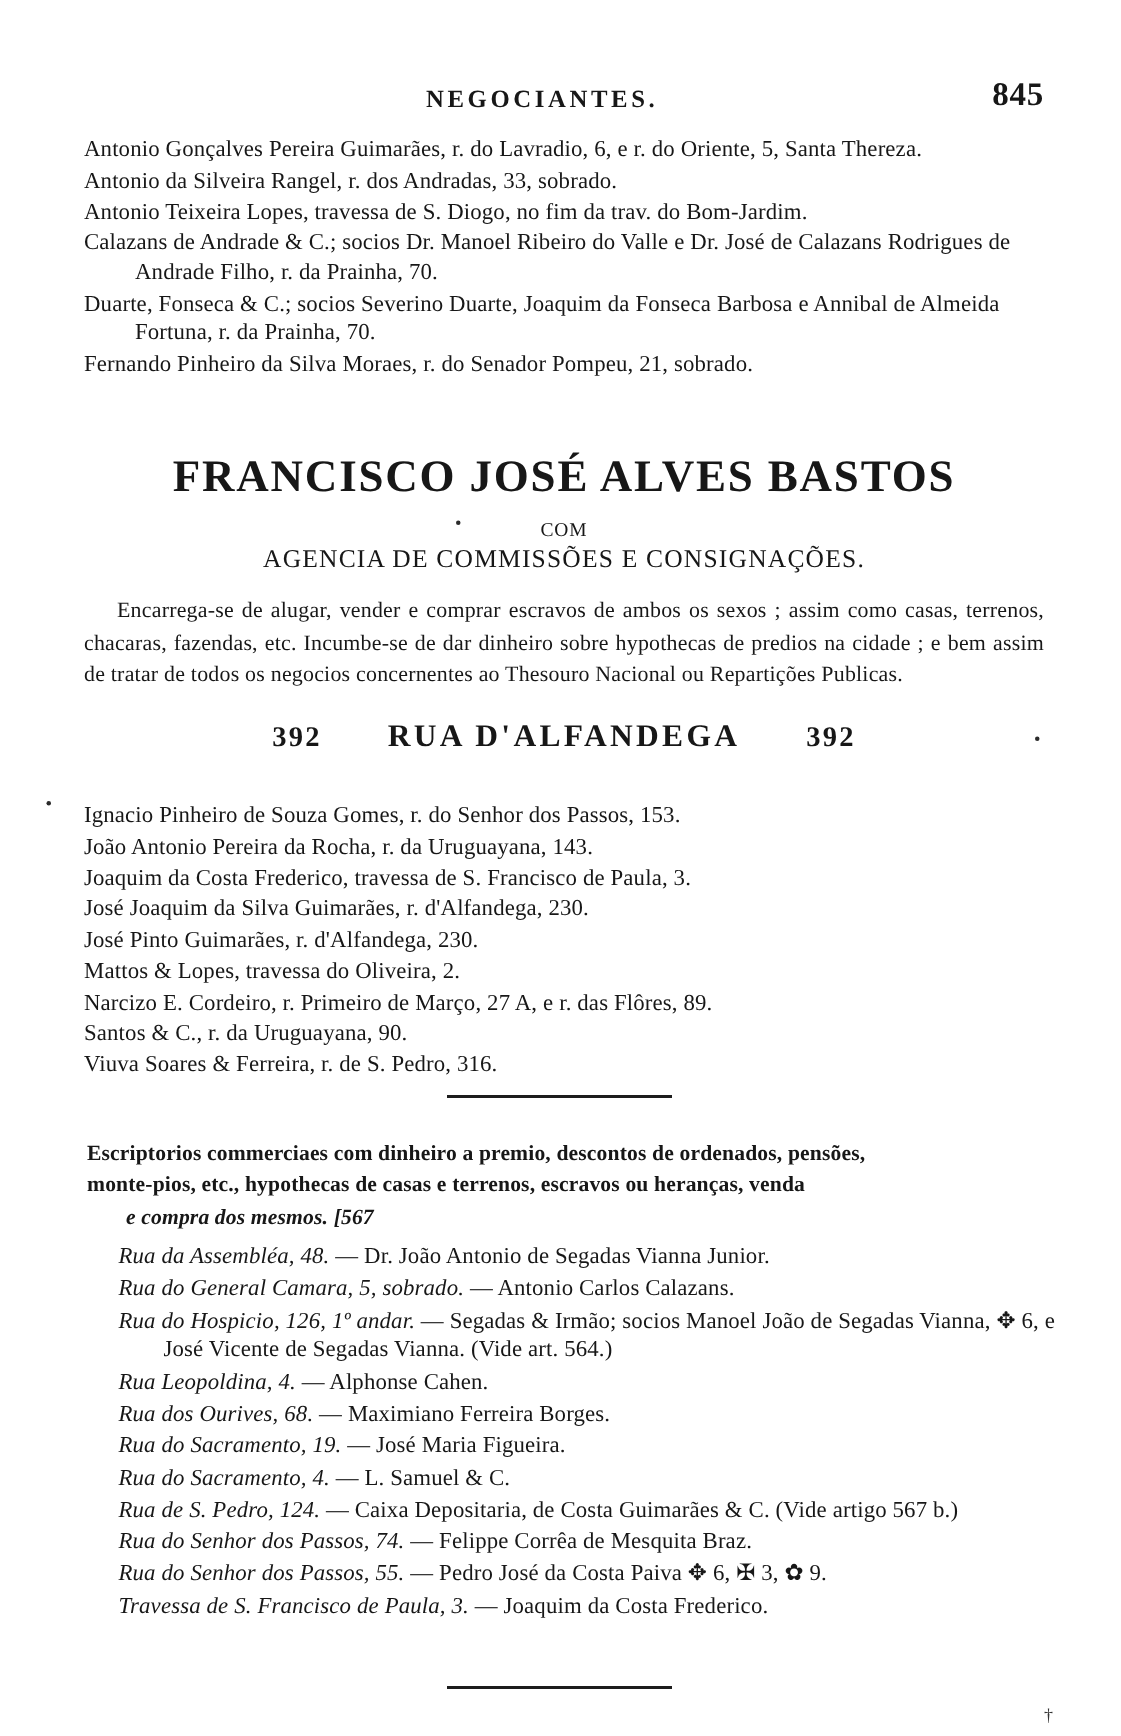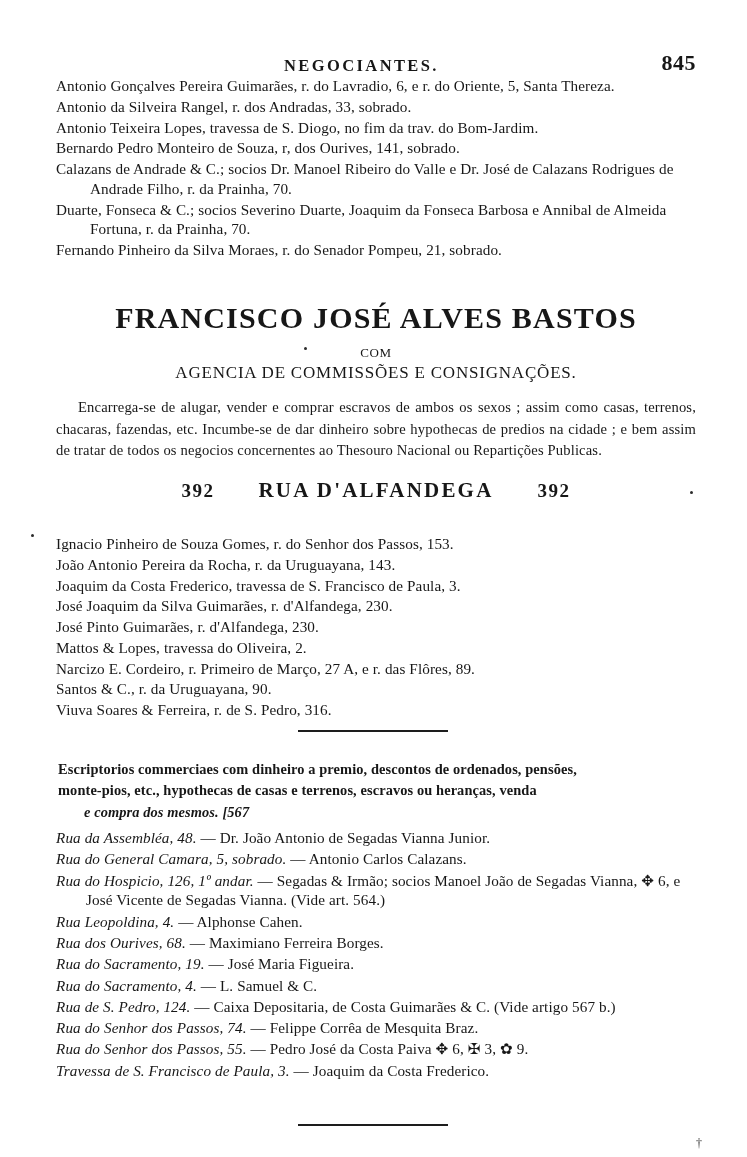--- a/index.html
+++ b/index.html
@@ -65,21 +65,21 @@
   }
   .entry.hang {
     padding-left: 34px;
     text-indent: -34px;
   }
   .entry.hang2 {
     padding-left: 28px;
     text-indent: -28px;
   }
 
-  .block-top { top: 76px; }
+  .block-top { top: 90px; }
 
   
   .ad {
     position: absolute;
     left: 56px;
     top: 301px;
     width: 640px;
     text-align: center;
   }
   .ad-name {
@@ -191,21 +191,20 @@
 
   <div class="header">
     <div class="header-title">NEGOCIANTES.</div>
     <div class="header-folio">845</div>
   </div>
 
   <div class="entries block-top">
     <p class="entry hang2">Antonio Gonçalves Pereira Guimarães, r. do Lavradio, 6, e r. do Oriente, 5, Santa Thereza.</p>
     <p class="entry">Antonio da Silveira Rangel, r. dos Andradas, 33, sobrado.</p>
     <p class="entry">Antonio Teixeira Lopes, travessa de S. Diogo, no fim da trav. do Bom-Jardim.</p>
-    <p class="entry">Bernardo Pedro Monteiro de Souza, r, dos Ourives, 141, sobrado.</p>
     <p class="entry hang">Calazans de Andrade &amp; C.; socios Dr. Manoel Ribeiro do Valle e Dr. José de Calazans Rodrigues de Andrade Filho, r. da Prainha, 70.</p>
     <p class="entry hang">Duarte, Fonseca &amp; C.; socios Severino Duarte, Joaquim da Fonseca Barbosa e Annibal de Almeida Fortuna, r. da Prainha, 70.</p>
     <p class="entry">Fernando Pinheiro da Silva Moraes, r. do Senador Pompeu, 21, sobrado.</p>
   </div>
 
   <span class="dot" style="left:304px; top:347px;"></span>
   <span class="dot" style="left:690px; top:491px;"></span>
   <span class="dot" style="left:31px; top:534px;"></span>
 
   <div class="ad">
@@ -233,21 +232,21 @@
   </div>
 
   <div class="rule" style="left:298px; top:730px; width:150px;"></div>
 
   <div class="notice" style="top:758px;">
     <p>Escriptorios commerciaes com dinheiro a premio, descontos de ordenados, pensões,</p>
     <p>monte-pios, etc., hypothecas de casas e terrenos, escravos ou heranças, venda</p>
     <p style="padding-left:26px; text-indent:0;font-style:italic;"><span>e compra dos mesmos.</span> <span>[567</span></p>
   </div>
 
-  <div class="streets" style="top:828px;">
+  <div class="streets" style="top:828px;margin-left:23px;">
     <p class="st"><i>Rua da Assembléa, 48.</i> <span>— </span><span>Dr. João Antonio de Segadas Vianna Junior.</span></p>
     <p class="st"><i>Rua do General Camara, 5, sobrado.</i> <span>— </span><span>Antonio Carlos Calazans.</span></p>
     <p class="st"><i>Rua do Hospicio, 126, 1º andar.</i> <span>— </span><span>Segadas &amp; Irmão; socios Manoel João de Segadas Vianna, ✥ 6, e José Vicente de Segadas Vianna. (Vide art. 564.)</span></p>
     <p class="st"><i>Rua Leopoldina, 4.</i> <span>— </span><span>Alphonse Cahen.</span></p>
     <p class="st"><i>Rua dos Ourives, 68.</i> <span>— </span><span>Maximiano Ferreira Borges.</span></p>
     <p class="st"><i>Rua do Sacramento, 19.</i> <span>— </span><span>José Maria Figueira.</span></p>
     <p class="st"><i>Rua do Sacramento, 4.</i> <span>— </span><span>L. Samuel &amp; C.</span></p>
     <p class="st"><i>Rua de S. Pedro, 124.</i> <span>— </span><span>Caixa Depositaria, de Costa Guimarães &amp; C. (Vide artigo 567 b.)</span></p>
     <p class="st"><i>Rua do Senhor dos Passos, 74.</i> <span>— </span><span>Felippe Corrêa de Mesquita Braz.</span></p>
     <p class="st"><i>Rua do Senhor dos Passos, 55.</i> <span>— </span><span>Pedro José da Costa Paiva ✥ 6, ✠ 3, ✿ 9.</span></p>

